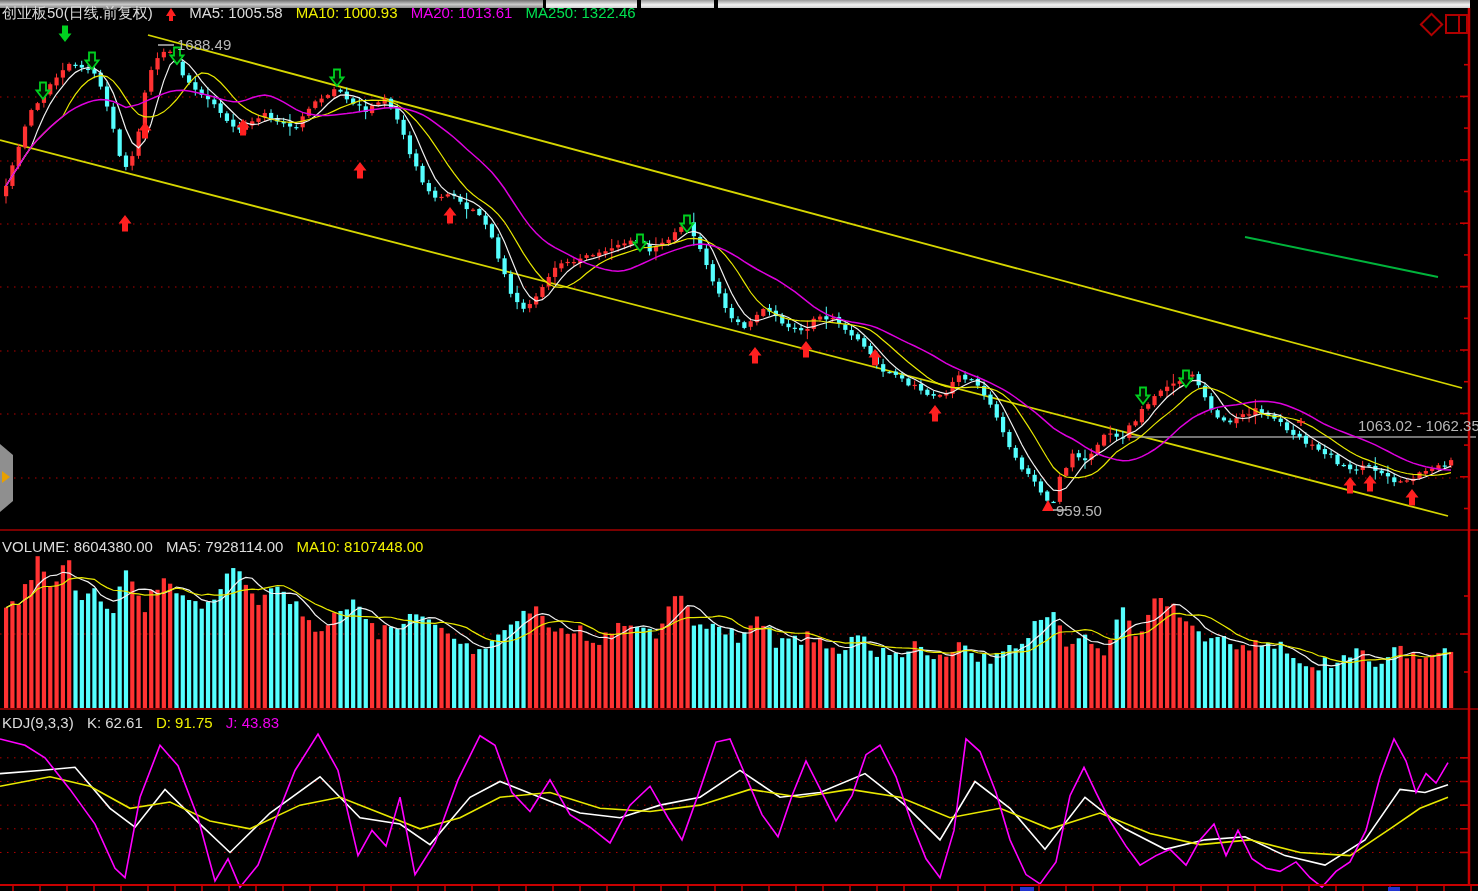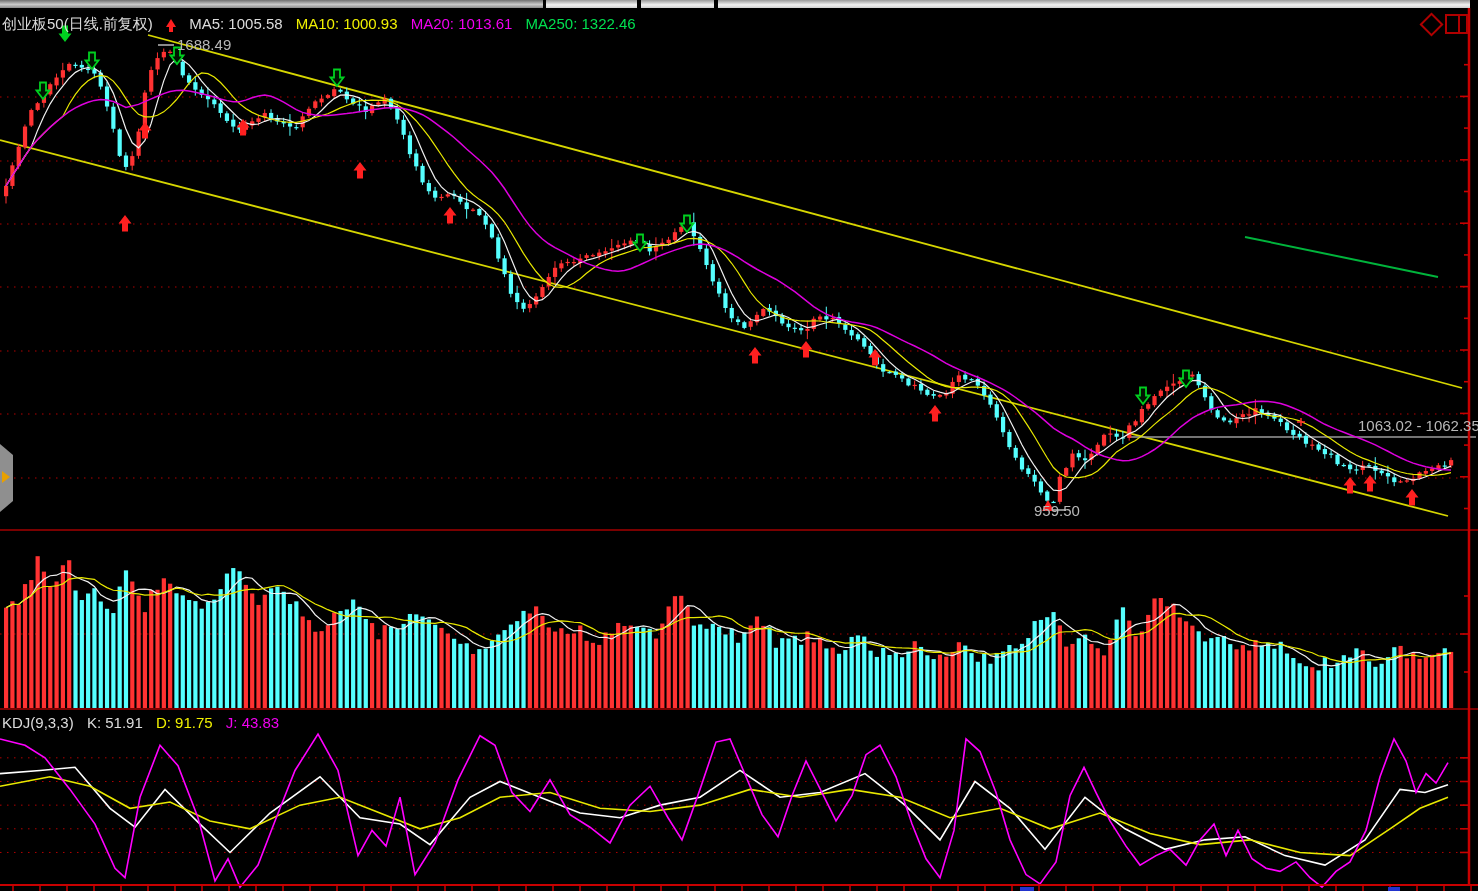--- a/index.html
+++ b/index.html
@@ -859,39 +859,44 @@
       <line x1="1336" y1="886" x2="1336" y2="891" stroke="#c80000" stroke-width="1.5"></line>
       <line x1="1363" y1="886" x2="1363" y2="891" stroke="#c80000" stroke-width="1.5"></line>
       <line x1="1390" y1="886" x2="1390" y2="891" stroke="#c80000" stroke-width="1.5"></line>
       <line x1="1417" y1="886" x2="1417" y2="891" stroke="#c80000" stroke-width="1.5"></line>
       <line x1="1444" y1="886" x2="1444" y2="891" stroke="#c80000" stroke-width="1.5"></line>
       <line x1="1471" y1="886" x2="1471" y2="891" stroke="#c80000" stroke-width="1.5"></line>
       <rect x="1020" y="887" width="14" height="4" fill="#2233cc"></rect>
       <rect x="1388" y="887" width="12" height="4" fill="#2233cc"></rect>
     </svg>
 
-  <div class="hdr" style="left:2px;top:15px">
+  <div class="hdr" style="left:2px;top:4px">
     <span class="c-white">创业板50(日线.前复权)</span>
     <span class="hdr-arrow"></span>
     <span class="c-white">MA5: 1005.58</span>
     <span class="c-yellow">MA10: 1000.93</span>
     <span class="c-magenta">MA20: 1013.61</span>
     <span class="c-green">MA250: 1322.46</span>
   </div>
 
+  <div class="hdr" style="left:2px;top:538px">
+    <span class="c-white">VOLUME: 8604380.00</span>
+    <span class="c-white">MA5: 7928114.00</span>
+    <span class="c-yellow">MA10: 8107448.00</span>
+  </div>
 
   <div class="hdr" style="left:2px;top:714px">
     <span class="c-white">KDJ(9,3,3)</span>
-    <span class="c-white">K: 51.91</span>
+    <span class="c-white">K: 62.61</span>
     <span class="c-yellow">D: 91.75</span>
     <span class="c-magenta">J: 43.83</span>
   </div>
 
   <div class="plabel" style="left:177px;top:36px">1688.49</div>
-  <div class="plabel" style="left:1034px;top:502px">959.50</div>
+  <div class="plabel" style="left:1056px;top:502px">959.50</div>
   <div class="plabel" style="left:1358px;top:417px">1063.02 - 1062.35</div>
 
   <div class="icon-diamond"></div>
   <div class="icon-window">
       <div class="divider"></div>
     </div>
 
   <div class="left-handle">
     <div class="tri"></div>
   </div>

